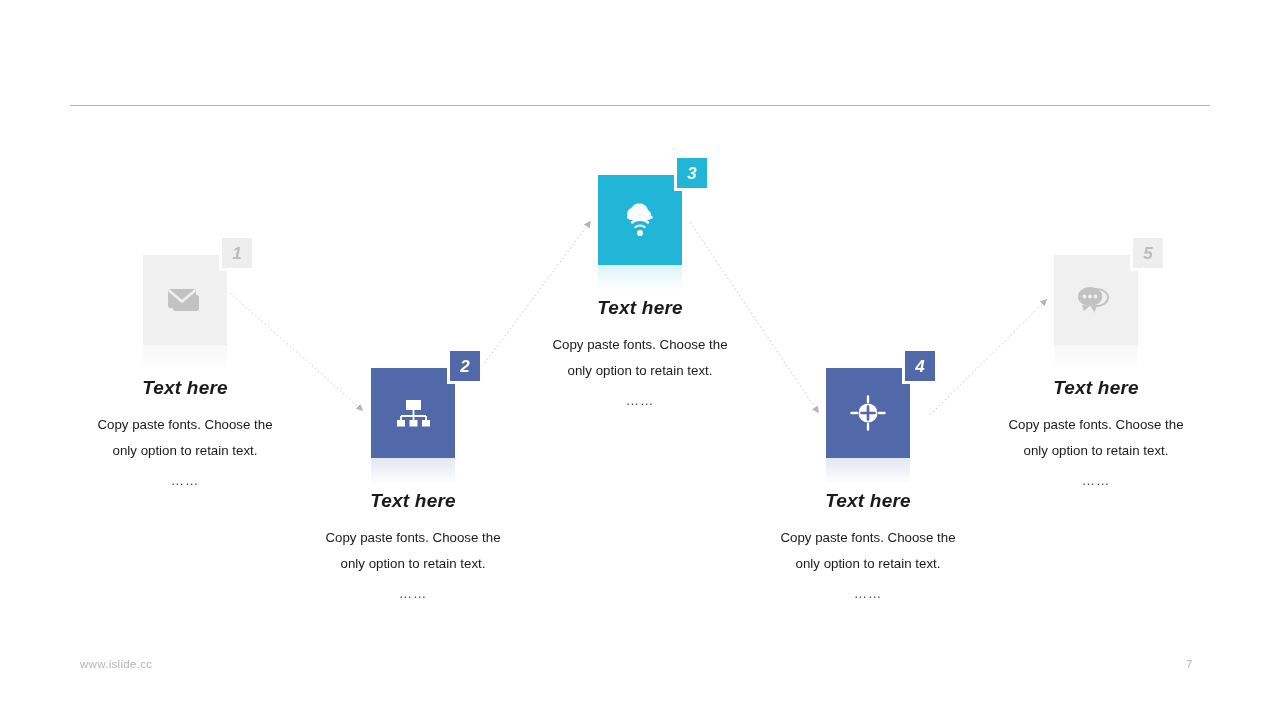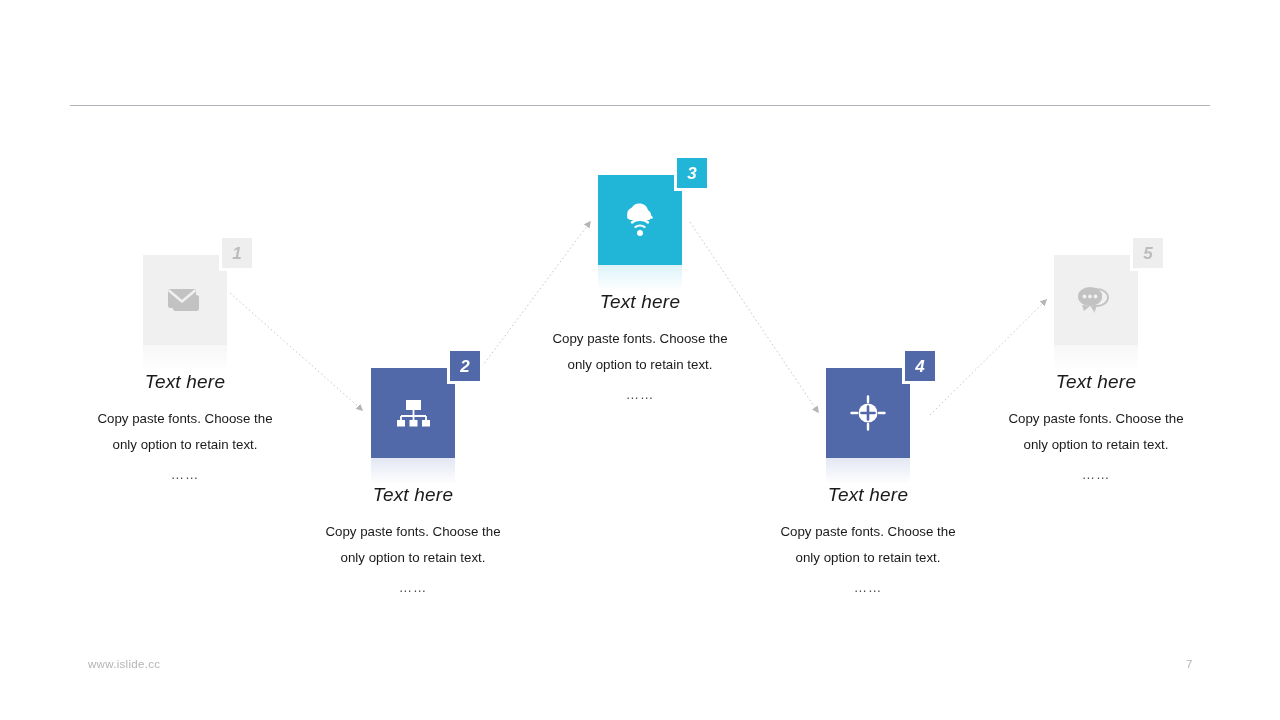--- a/index.html
+++ b/index.html
@@ -62,24 +62,26 @@
     display: flex;
     align-items: center;
     justify-content: center;
     font-style: italic;
     font-weight: bold;
     font-size: 17px;
     line-height: 1;
     border: 3px solid #ffffff;
   }
   .title {
+    margin-top: 6px;
     font-size: 19px;
     font-style: italic;
     color: #1a1a1a;
     letter-spacing: .2px;
+    font-weight: bold;
   }
   .body-text {
     margin-top: 13px;
     font-size: 13.3px;
     line-height: 26px;
     color: #1a1a1a;
     padding: 0 16px;
   }
   .dots {
     margin-top: 9px;
@@ -99,21 +101,21 @@
 
   .v-cyan .tile      { background: #21b6d8; }
   .v-cyan .reflection{ background: linear-gradient(to bottom, #ddf3f9, rgba(221,243,249,0)); }
   .v-cyan .badge     { background: #21b6d8; color: #ffffff; }
 
   .icon svg { display: block; }
 
   
   .footer-url {
     position: absolute;
-    left: 88px; top: 658px;
+    left: 80px; top: 658px;
     font-size: 11.5px;
     color: #b4b4b4;
     letter-spacing: .3px;
   }
   .footer-page {
     position: absolute;
     left: 1186px; top: 658px;
     font-size: 11.5px;
     color: #b4b4b4;
   }

